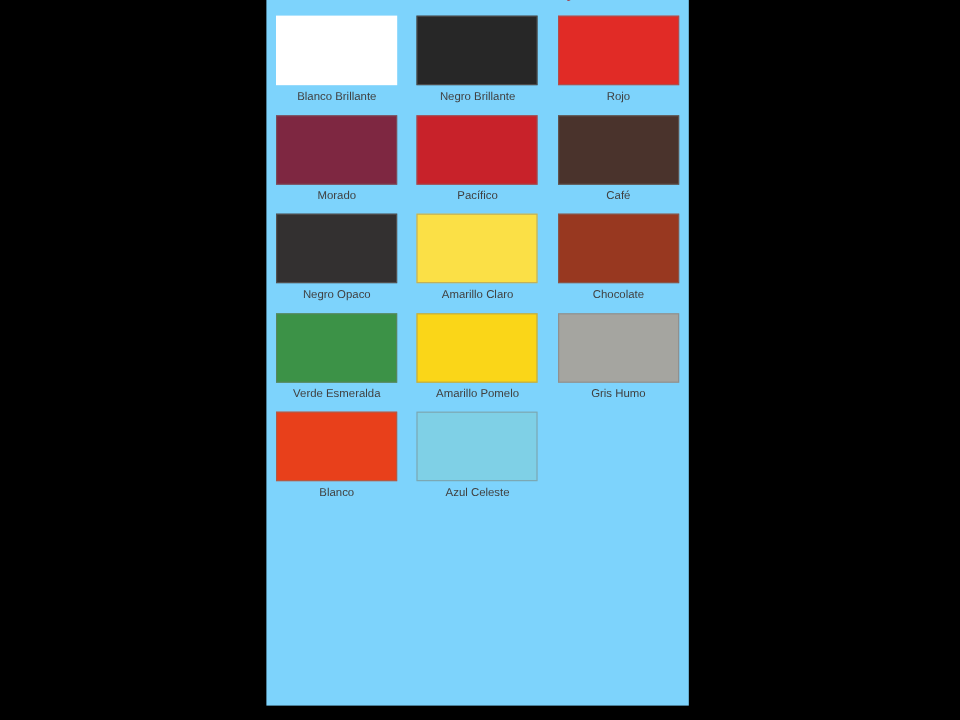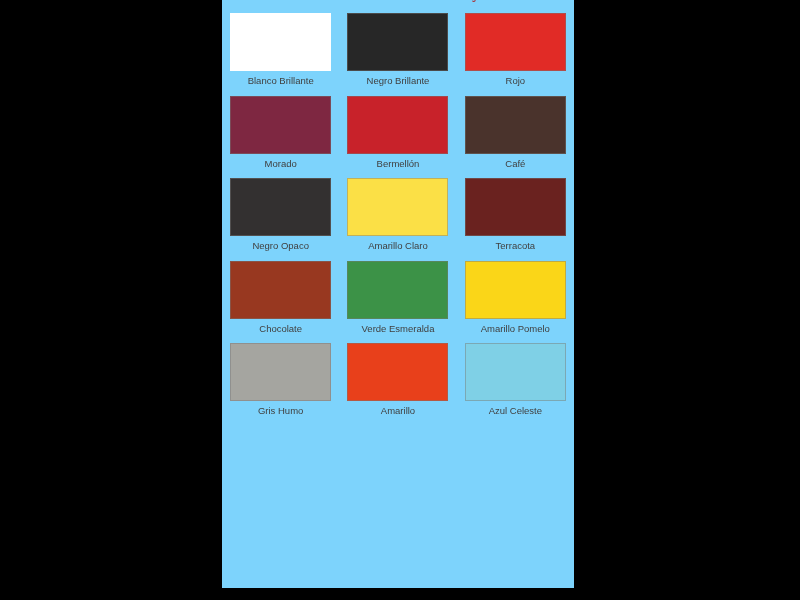--- a/index.html
+++ b/index.html
@@ -121,57 +121,53 @@
         <div class="cell">
           <div class="chip" style="background: rgb(225, 43, 38);"></div>
           <div class="cname">Rojo</div>
         </div>
         <div class="cell">
           <div class="chip" style="background: rgb(126, 39, 65);"></div>
           <div class="cname">Morado</div>
         </div>
         <div class="cell">
           <div class="chip" style="background: rgb(200, 34, 42);"></div>
-          <div class="cname">Bermellón</div>
+          <div class="cname">Pacífico</div>
         </div>
         <div class="cell">
           <div class="chip" style="background: rgb(74, 51, 44);"></div>
           <div class="cname">Café</div>
         </div>
         <div class="cell">
           <div class="chip" style="background: rgb(51, 48, 48);"></div>
           <div class="cname">Negro Opaco</div>
         </div>
         <div class="cell">
           <div class="chip" style="background: rgb(251, 224, 70);"></div>
           <div class="cname">Amarillo Claro</div>
-        </div>
-        <div class="cell">
-          <div class="chip" style="background: rgb(106, 34, 31);"></div>
-          <div class="cname">Terracota</div>
         </div>
         <div class="cell">
           <div class="chip" style="background: rgb(152, 56, 32);"></div>
           <div class="cname">Chocolate</div>
         </div>
         <div class="cell">
           <div class="chip" style="background: rgb(60, 146, 71);"></div>
           <div class="cname">Verde Esmeralda</div>
         </div>
         <div class="cell">
           <div class="chip" style="background: rgb(250, 214, 24);"></div>
           <div class="cname">Amarillo Pomelo</div>
         </div>
         <div class="cell">
           <div class="chip" style="background: rgb(165, 165, 160);"></div>
           <div class="cname">Gris Humo</div>
         </div>
         <div class="cell">
           <div class="chip" style="background: rgb(232, 64, 27);"></div>
-          <div class="cname">Amarillo</div>
+          <div class="cname">Blanco</div>
         </div>
         <div class="cell">
           <div class="chip" style="background: rgb(127, 208, 230);"></div>
           <div class="cname">Azul Celeste</div>
         </div>
       </div>
 
   </div>
 </div>
 

